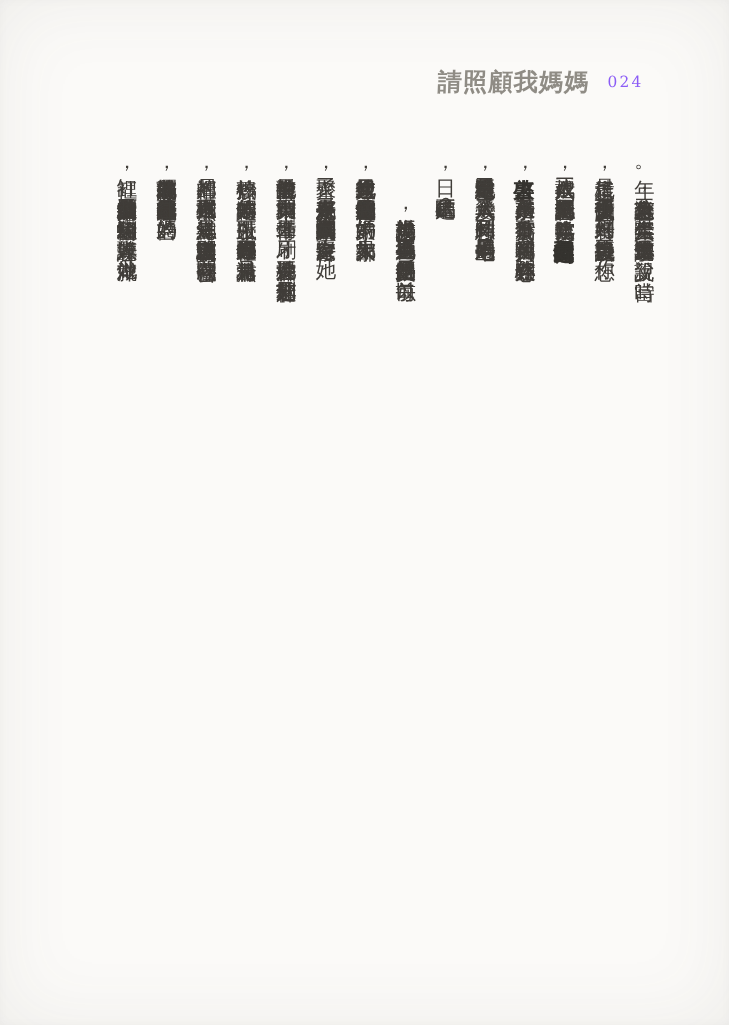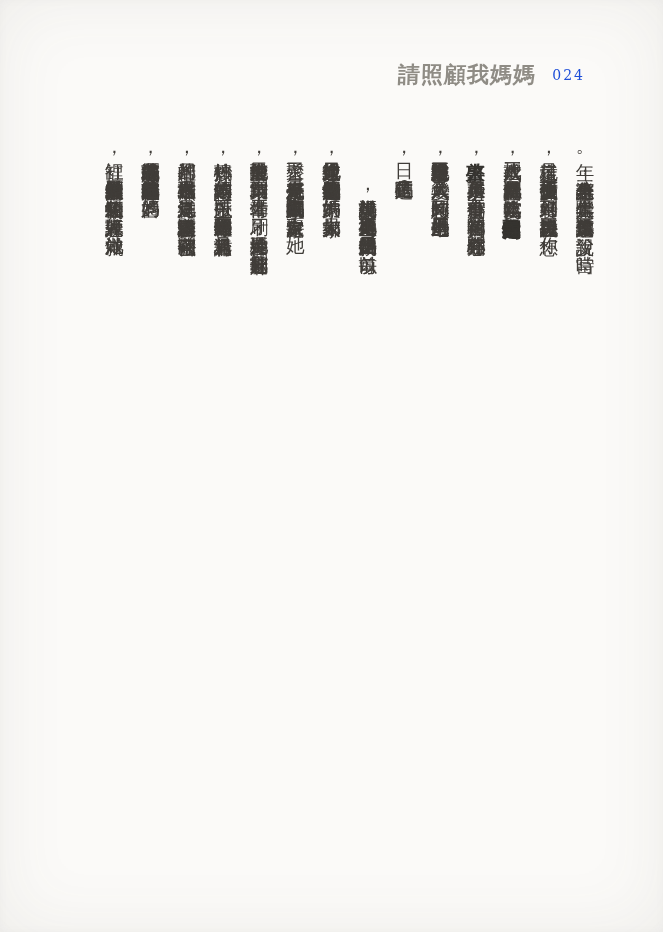--- a/index.html
+++ b/index.html
@@ -30,21 +30,21 @@
     font-weight: bold;
     font-size: 22px;
     letter-spacing: 1px;
     color: #8f8c85;
     transform: skewX(-2deg);
   }
   .page-number {
     font-family: "DejaVu Serif", serif;
     font-size: 14px;
     letter-spacing: 2px;
-    color: #1d4ed8;
+    color: #8b5cf6;
   }
   .text-block {
     position: absolute;
     top: 148px;
     right: 60px;
     height: 740px;
     writing-mode: vertical-rl;
     text-orientation: mixed;
     font-size: 18.6px;
     line-height: 36.2px;

